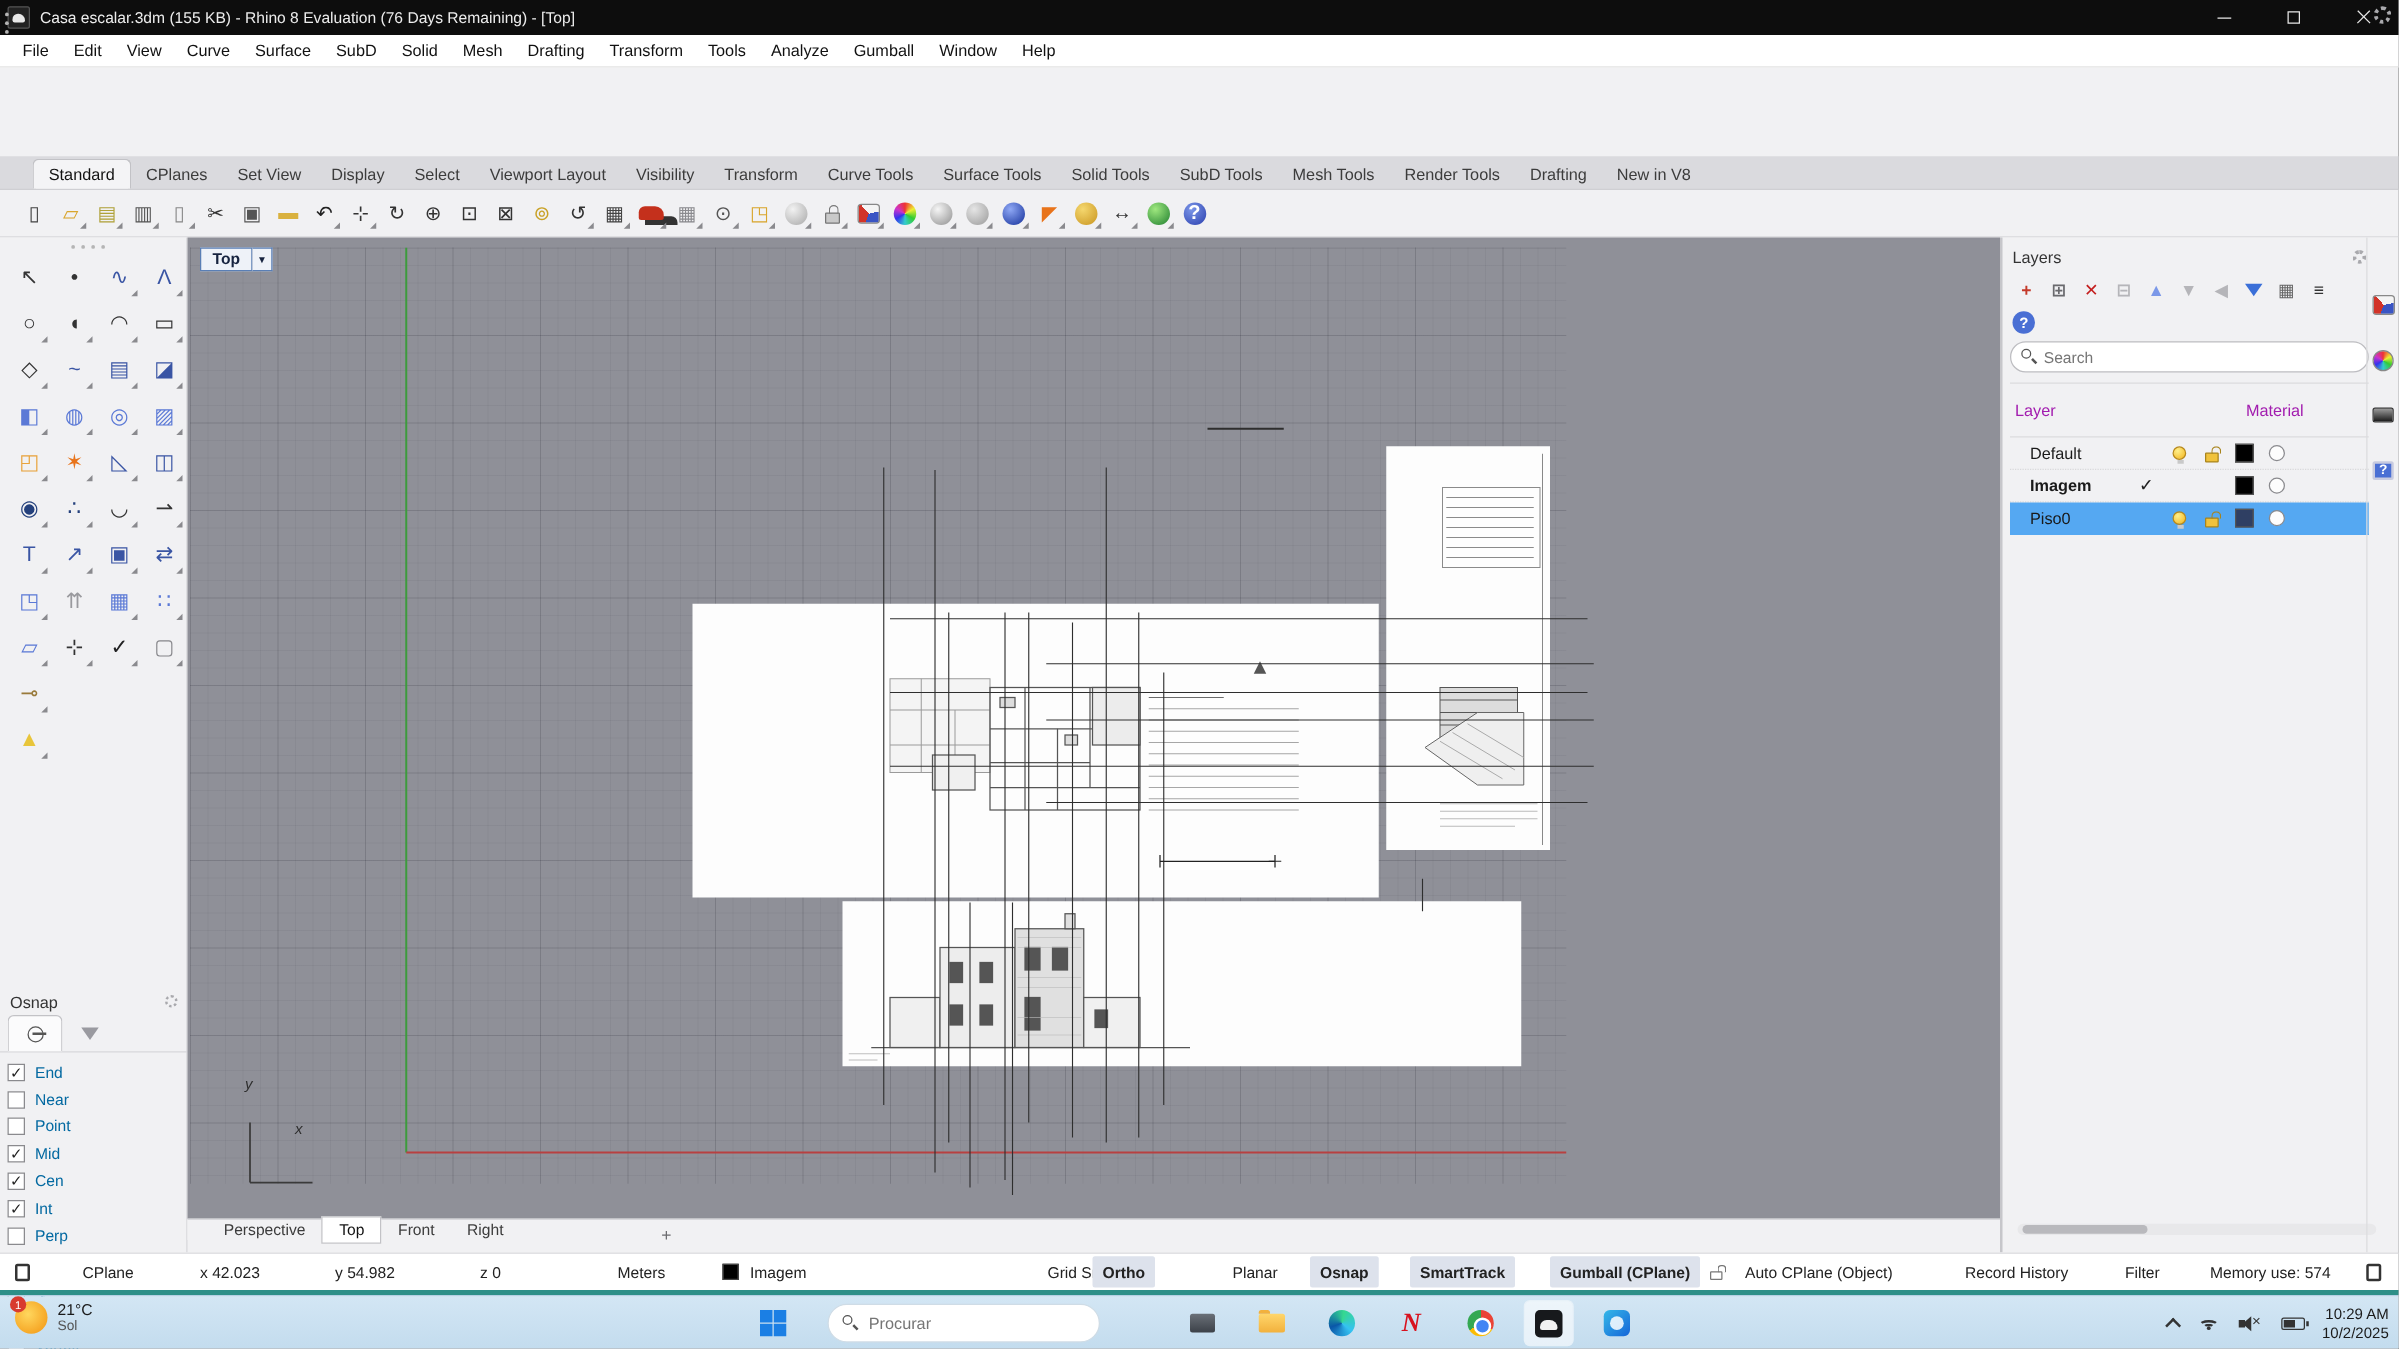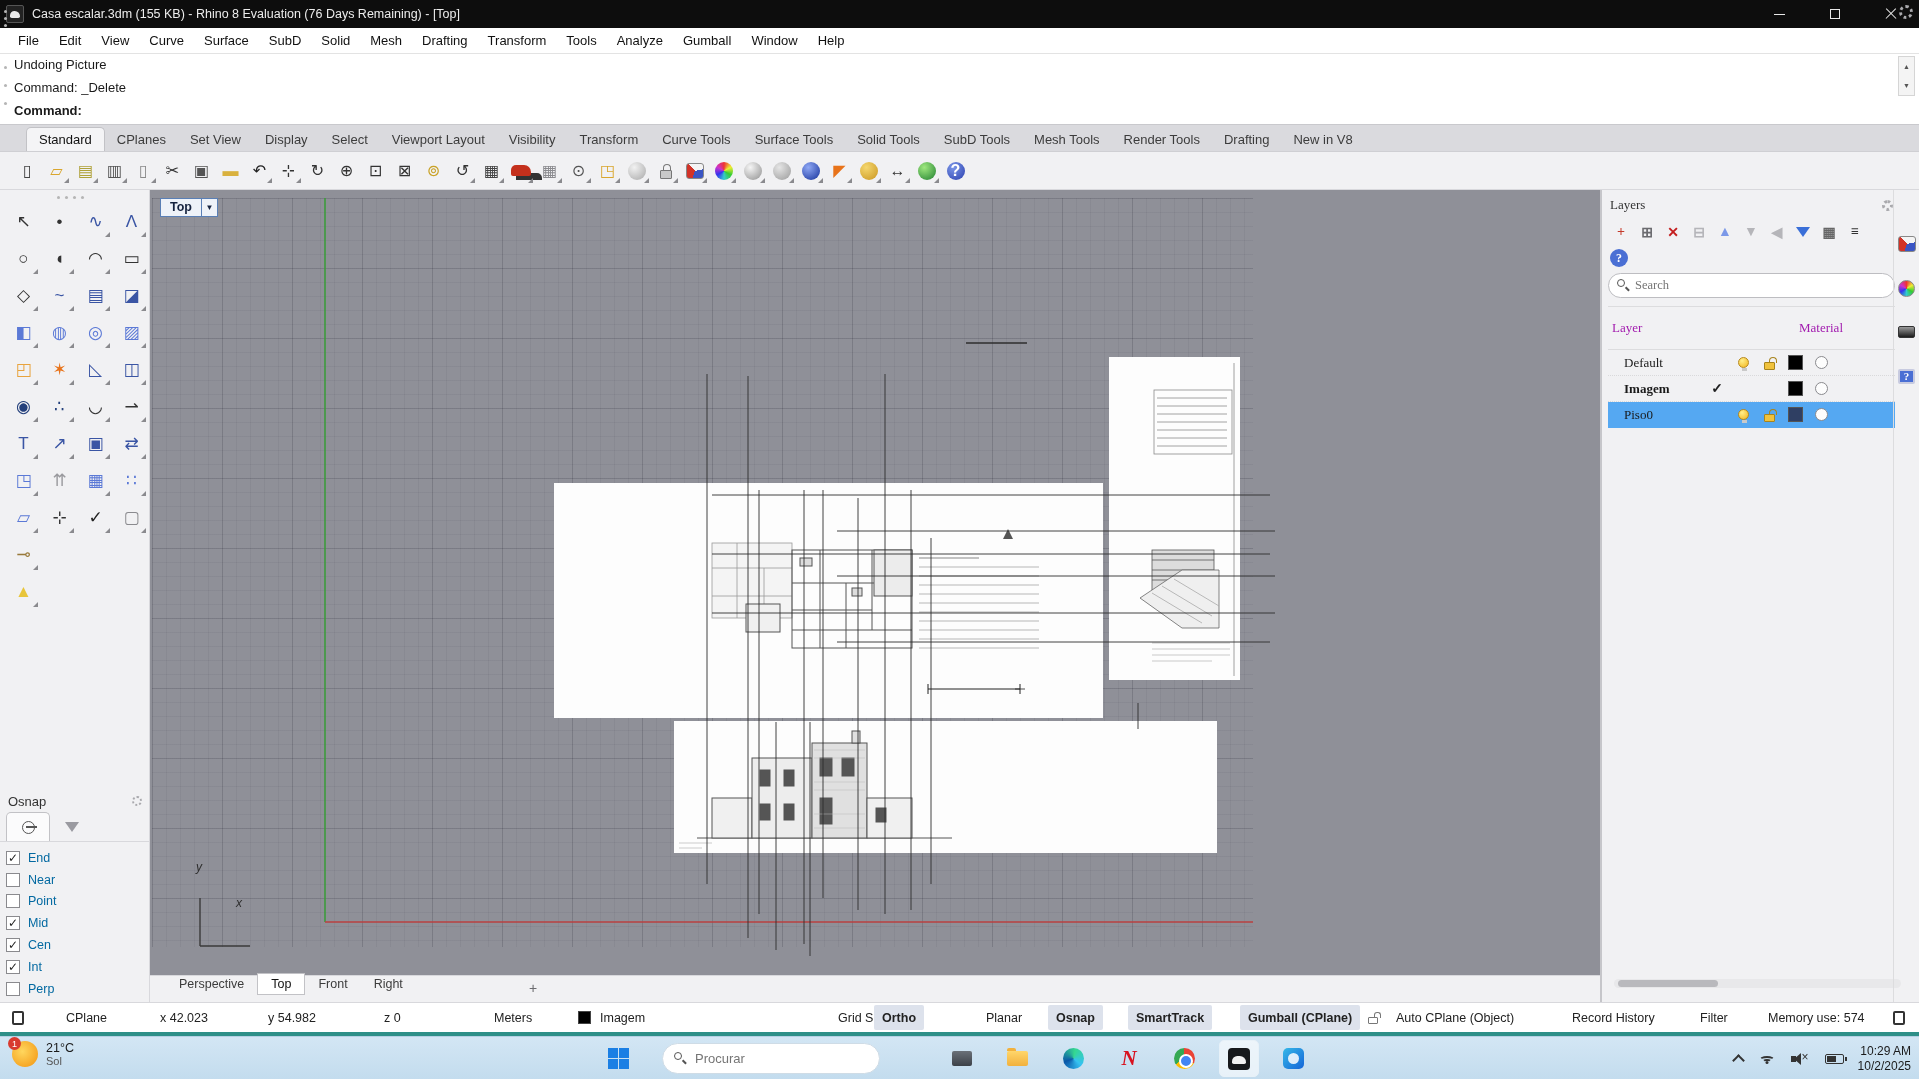--- a/index.html
+++ b/index.html
@@ -87,21 +87,21 @@
   #vp-label-arrow{background:#eef2f8;border:1px solid #5a7fb5;border-left:none;width:16px;display:flex;align-items:center;justify-content:center;font-size:8px;color:#16233f;}
   .axis-label{position:absolute;color:#2e2e2e;font-size:12px;font-style:italic;}
 
   
   #vp-tabs{position:absolute;left:150px;top:975px;width:1450px;height:17px;background:#f1f1f3;border-top:1px solid #d8d8dc;display:flex;align-items:center;padding-left:16px;}
   .vp-tab{padding:3px 13px;color:#3c3c3c;font-size:12.5px;}
   .vp-tab.active{background:#fff;border:1px solid #c2c2c6;color:#111;}
   #vp-tab-plus{margin-left:14px;color:#6b6b6f;font-size:14px;}
 
   
-  #rightpanel{position:absolute;left:1600px;top:190px;width:319px;height:812px;background:#f1f1f3;border-left:2px solid #c6c6ca;font-family:Liberation Serif, serif;}
+  #rightpanel{position:absolute;left:1600px;top:190px;width:319px;height:812px;background:#f1f1f3;border-left:2px solid #c6c6ca;}
   #rp-content{position:absolute;left:6px;top:0;width:287px;height:100%;}
   #rp-strip{position:absolute;right:0;top:0;width:26px;height:100%;border-left:1px solid #dcdcde;display:flex;flex-direction:column;align-items:center;padding-top:44px;}
   .strip-icon{width:20px;height:20px;margin-bottom:24px;display:flex;align-items:center;justify-content:center;font-size:13px;}
   .kind-rainbow>i{display:block;width:17px;height:17px;border-radius:50%;background:conic-gradient(#e33,#ee3,#3c3,#3cc,#33e,#c3c,#e33);border:1px solid #888;}
   .kind-monitor>i{display:block;width:17px;height:12px;background:linear-gradient(#9a9a9a,#1c1c1c);border:1px solid #333;border-radius:2px;}
   .kind-helpbox>i{display:flex;align-items:center;justify-content:center;width:17px;height:15px;background:#4a6fd4;border:2px solid #c8cbe0;color:#fff;font-weight:bold;font-size:11px;border-radius:2px;}
   #layers-title-row{display:flex;align-items:center;height:26px;padding:4px 2px 0;color:#333;}
   #layers-gear{margin-left:auto;width:11px;height:11px;border-radius:50%;border:3px dotted #a9a9ad;}
   #layers-toolbar{display:flex;align-items:center;height:26px;margin-top:3px;}
   .ly-icon{width:26px;height:22px;display:flex;align-items:center;justify-content:center;font-size:14px;font-weight:bold;}
@@ -209,30 +209,20 @@
       <span class="menu-item">Mesh</span>
       <span class="menu-item">Drafting</span>
       <span class="menu-item">Transform</span>
       <span class="menu-item">Tools</span>
       <span class="menu-item">Analyze</span>
       <span class="menu-item">Gumball</span>
       <span class="menu-item">Window</span>
       <span class="menu-item">Help</span>
     </div>
 
-  <div id="cmdarea">
-    <span id="cmd-dots"></span>
-    <div class="cmdline">Undoing Picture</div>
-    <div class="cmdline">Command: _Delete</div>
-    <div class="cmdline bold">Command:</div>
-    <div id="cmd-scroll">
-      <span>▲</span>
-      <span>▼</span>
-    </div>
-  </div>
 
   <div id="tabrow">
       <span class="tb-tab active">Standard</span>
       <span class="tb-tab">CPlanes</span>
       <span class="tb-tab">Set View</span>
       <span class="tb-tab">Display</span>
       <span class="tb-tab">Select</span>
       <span class="tb-tab">Viewport Layout</span>
       <span class="tb-tab">Visibility</span>
       <span class="tb-tab">Transform</span>

